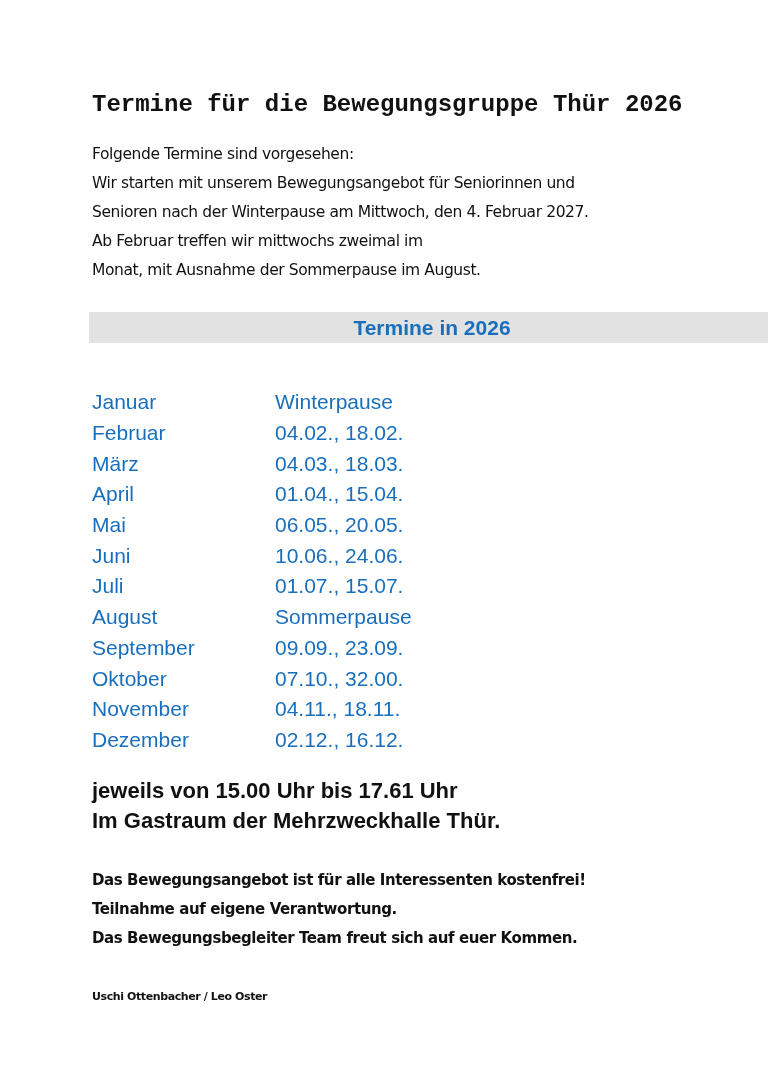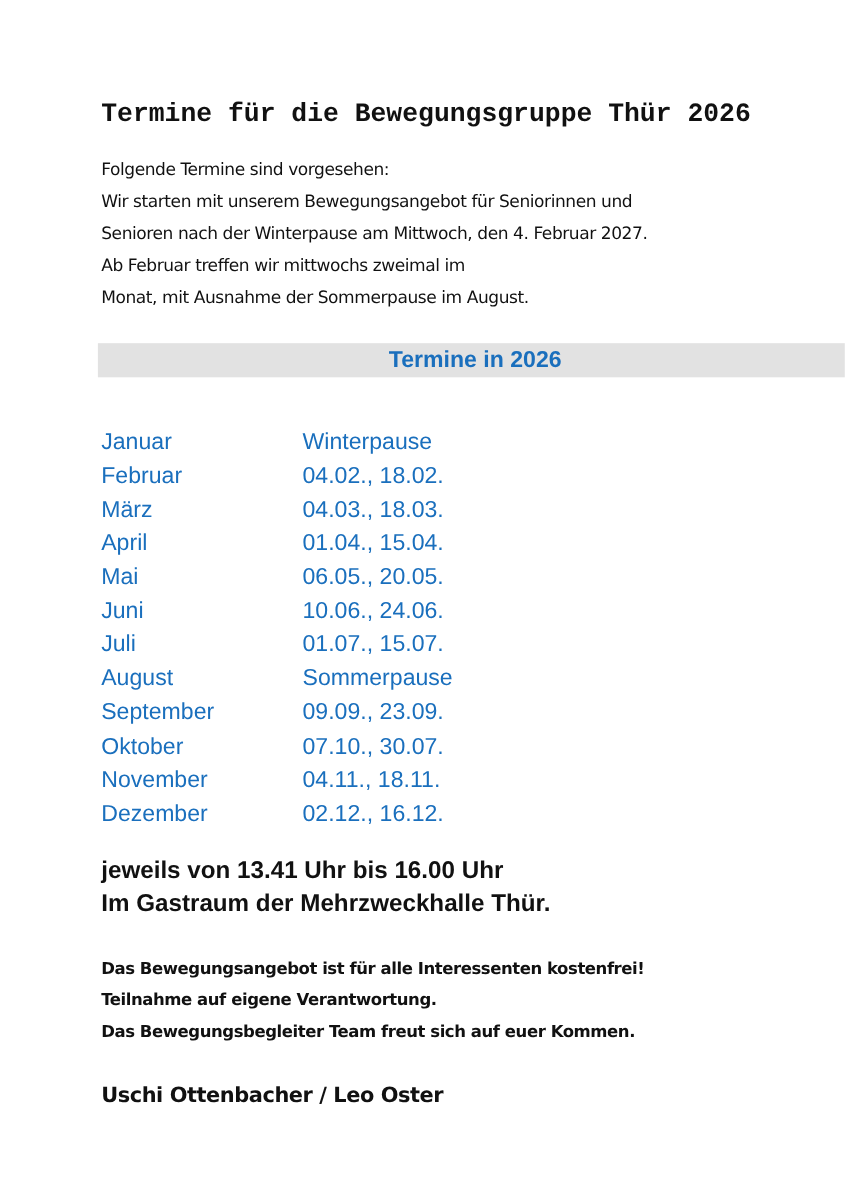--- a/index.html
+++ b/index.html
@@ -7,21 +7,21 @@
   .title { position: absolute; left: 92px; top: 91px; font-family: Liberation Mono, monospace; font-weight: bold; font-size: 24px; color: #111; white-space: nowrap; }
   .intro { position: absolute; left: 92px; top: 140px; font-family: "DejaVu Sans", sans-serif; font-weight: normal; font-size: 15.5px; line-height: 29px; color: #111; letter-spacing: -0.4px; }
   .intro div { white-space: nowrap; }
   .banner { position: absolute; left: 89px; top: 312px; width: 686px; height: 31px; background: #e2e2e2; display: flex; align-items: center; justify-content: center; }
   .banner span { font-family: "Liberation Sans", sans-serif; font-weight: bold; font-size: 21px; color: #1a6fbd; }
   .schedule { position: absolute; left: 92px; top: 375px; font-family: "Liberation Sans", sans-serif; font-weight: normal; font-size: 21px; color: #1a6fbd; margin-top: 12px; }
   .row { display: flex; height: 30.7px; align-items: center; }
   .month { width: 183px; }
   .time { position: absolute; left: 92px; top: 776px; font-family: "Liberation Sans", sans-serif; font-weight: bold; font-size: 22px; line-height: 30px; color: #111; white-space: nowrap; }
   .notes { position: absolute; left: 92px; top: 866px; font-family: "DejaVu Sans", sans-serif; font-weight: bold; font-size: 15px; line-height: 29px; color: #111; letter-spacing: -0.4px; white-space: nowrap; }
-  .sign { position: absolute; left: 92px; top: 982px; font-family: "DejaVu Sans", sans-serif; font-weight: bold; font-size: 19px; line-height: 29px; color: #111; letter-spacing: -0.4px; white-space: nowrap; }
+  .sign { position: absolute; left: 92px; top: 982px; font-family: "DejaVu Sans", sans-serif; font-weight: bold; font-size: 11px; line-height: 29px; color: #111; letter-spacing: -0.4px; white-space: nowrap; }
 </style>
 </head>
 <body>
 
 <div class="title">Termine für die Bewegungsgruppe Thür 2026</div>
 
 <div class="intro">
   <div>Folgende Termine sind vorgesehen:</div>
   <div>Wir starten mit unserem Bewegungsangebot für Seniorinnen und</div>
   <div>Senioren nach der Winterpause am Mittwoch, den 4. Februar 2027.</div>
@@ -65,34 +65,34 @@
   <div class="row">
       <span class="month">August</span>
       <span>Sommerpause</span>
     </div>
   <div class="row">
       <span class="month">September</span>
       <span>09.09., 23.09.</span>
     </div>
   <div class="row">
       <span class="month">Oktober</span>
-      <span>07.10., 30.07.</span>
+      <span>07.10., 32.00.</span>
     </div>
   <div class="row">
       <span class="month">November</span>
       <span>04.11., 18.11.</span>
     </div>
   <div class="row">
       <span class="month">Dezember</span>
       <span>02.12., 16.12.</span>
     </div>
 </div>
 
 <div class="time">
-  <div>jeweils von 13.41 Uhr bis 16.00 Uhr</div>
+  <div>jeweils von 15.00 Uhr bis 17.61 Uhr</div>
   <div>Im Gastraum der Mehrzweckhalle Thür.</div>
 </div>
 
 <div class="notes">
   <div>Das Bewegungsangebot ist für alle Interessenten kostenfrei!</div>
   <div>Teilnahme auf eigene Verantwortung.</div>
   <div>Das Bewegungsbegleiter Team freut sich auf euer Kommen.</div>
 </div>
 
 <div class="sign">Uschi Ottenbacher / Leo Oster</div>

